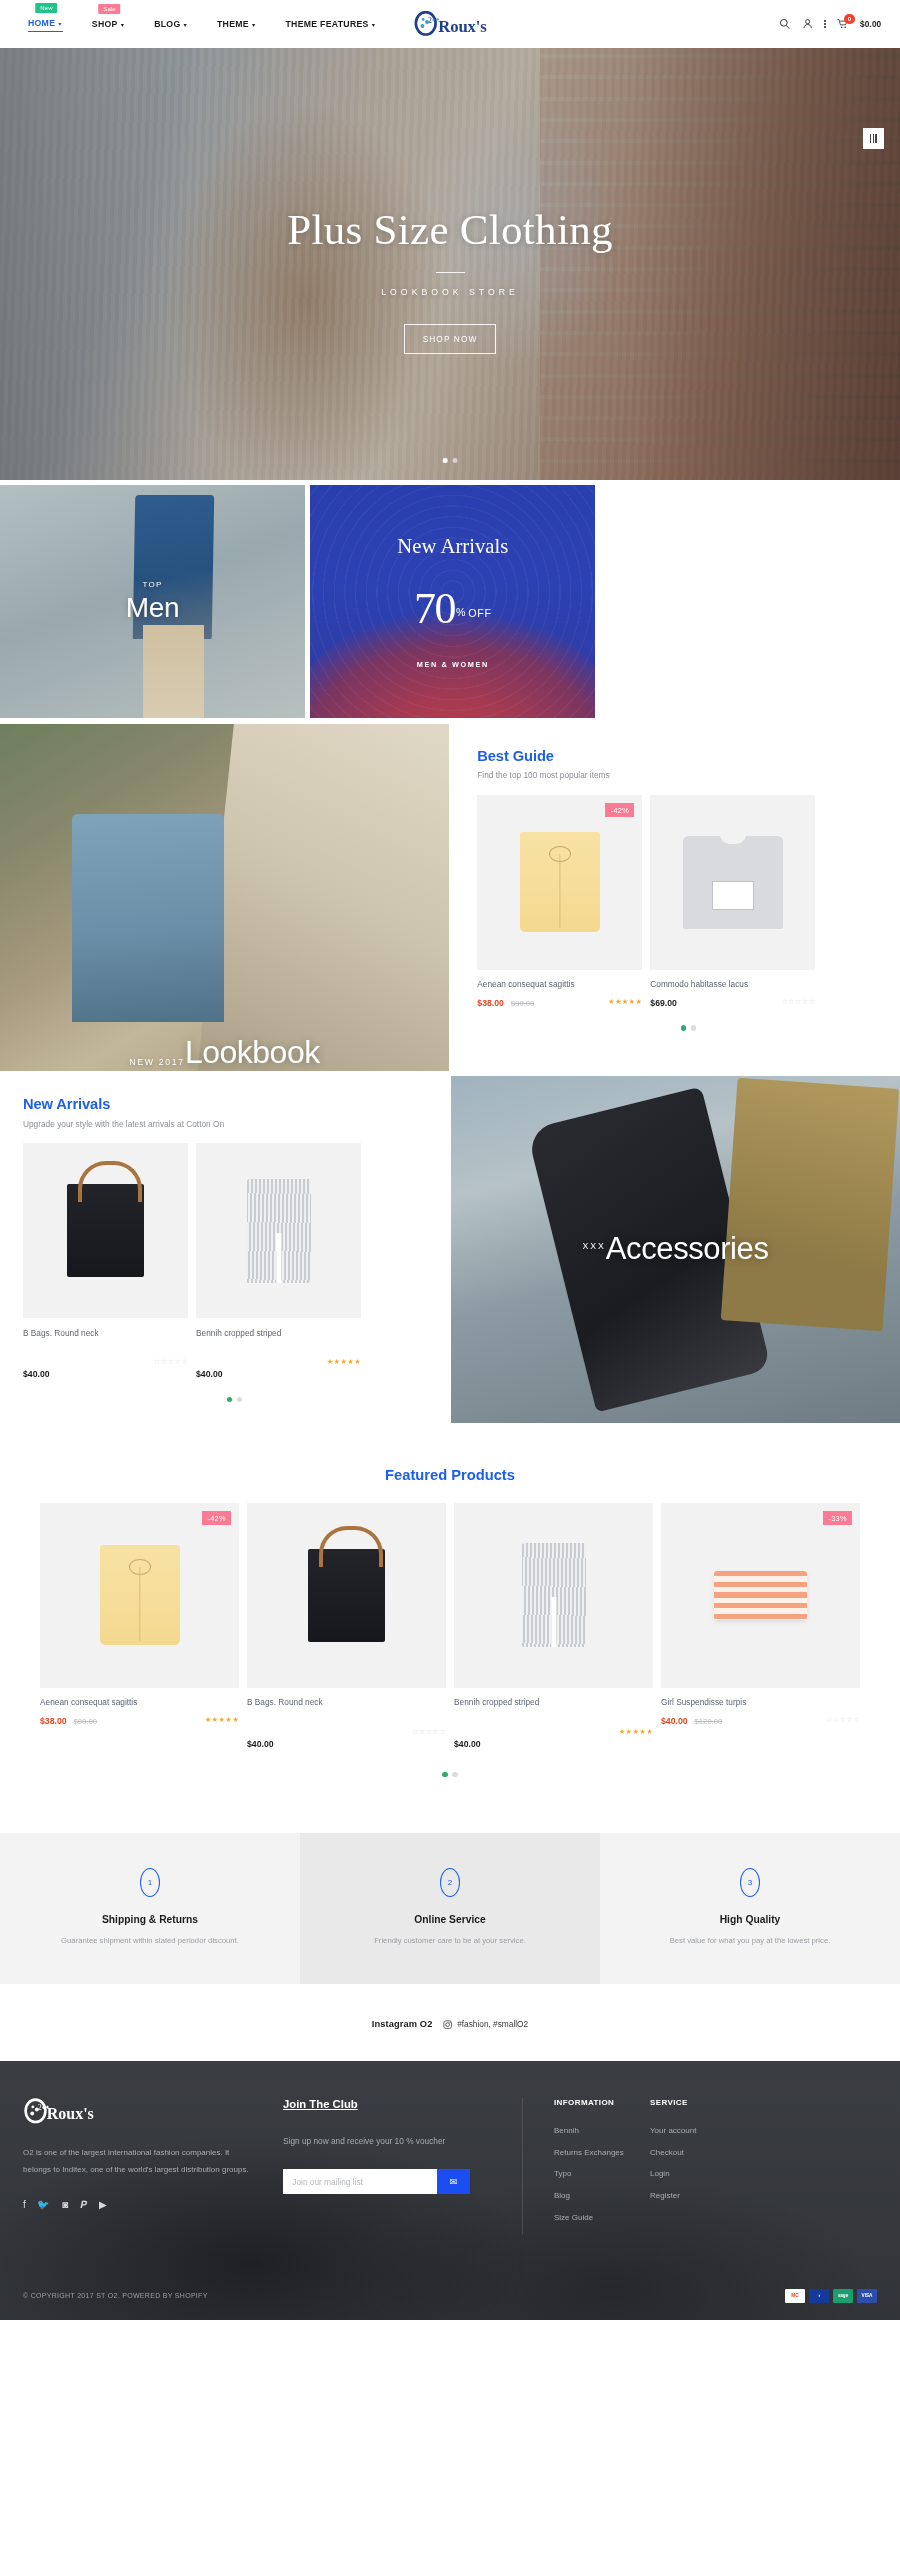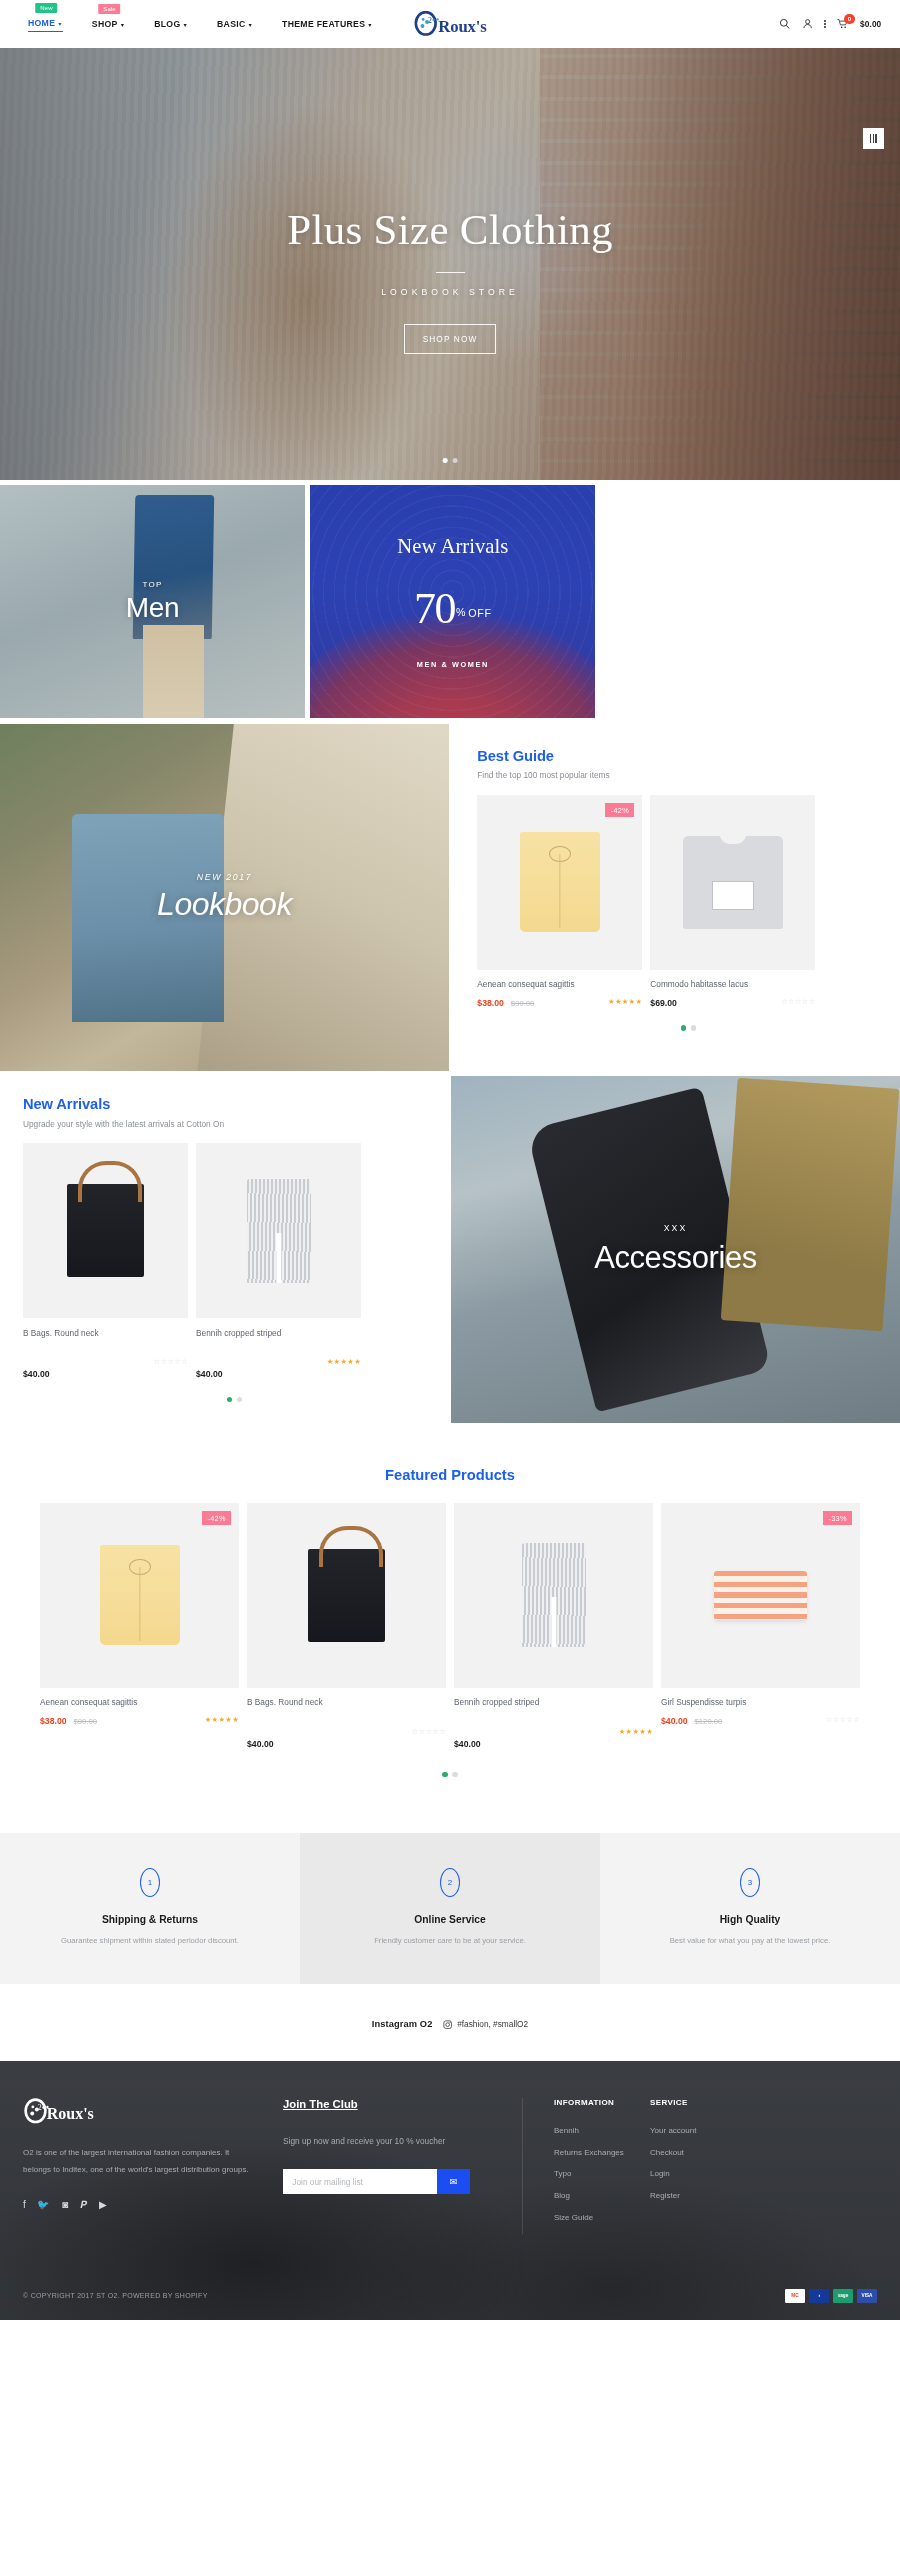--- a/index.html
+++ b/index.html
@@ -160,22 +160,22 @@
   }
   .lookbook::before {
     content:""; position:absolute; right:-4%; top:-8%; width:56%; height:118%;
     background:linear-gradient(200deg,#e3dcc9,#cdc4ad 50%,#a89c83);
     transform:rotate(6deg);
   }
   .lookbook::after {
     content:""; position:absolute; left:16%; top:26%; width:34%; height:60%;
     background:linear-gradient(175deg,#7fa3b8,#6b8fa8 55%,#4f7288); border-radius:5.3px 5.3px 0 0;
   }
-  .lb-inner { position:absolute; inset:0; z-index:4; display:flex; flex-direction:column;
-              align-items:center; justify-content:center;font-style:italic; }
+  .lb-inner { position:absolute; inset:0; z-index:4; display:flex; flex-direction:row;
+              align-items:flex-end; justify-content:center; }
   .lb-kicker { font-size:8.7px; color:#fff; letter-spacing:1.7px; margin-bottom:4px;
                text-shadow:0 0.7px 4px rgba(0,0,0,.3); }
   .lb-title { font-size:32px; color:#fff; font-weight:normal; letter-spacing:-0.5px;
               text-shadow:0 1.3px 8px rgba(0,0,0,.3); }
 
   .bs-panel { flex:1; padding:24px 0 0 23px; background:#fff; }
   .sec-title { font-size:14.7px; color:#1c5fe8; font-weight:bold; letter-spacing:-0.1px; }
   .sec-sub { font-size:8.3px; color:#8a8f96; margin-top:6.7px; }
 
   .prod-grid { display:flex; gap:8px; margin-top:14.7px; }
@@ -230,21 +230,21 @@
   .accessories::before {
     content:""; position:absolute; left:24%; top:8%; width:40%; height:84%;
     background:linear-gradient(160deg,#2a2b30,#1b1c20 60%,#3a3b41); border-radius:27px 9.3px 20px 6.7px;
     transform:rotate(-14deg);
   }
   .accessories::after {
     content:""; position:absolute; right:2%; top:2%; width:36%; height:70%;
     background:linear-gradient(190deg,#b29a5e,#8e7a46 70%); border-radius:4px;
     transform:rotate(4deg);
   }
-  .acc-inner { position:absolute; inset:0; z-index:4; display:flex; flex-direction:column;
+  .acc-inner { position:absolute; inset:0; z-index:4; display:flex; 
                align-items:center; justify-content:center; }
   .acc-kicker { font-size:8.7px; color:#fff; letter-spacing:2px; margin-bottom:6.7px;
                 text-shadow:0 0.7px 4px rgba(0,0,0,.35); }
   .acc-title { font-size:31px; color:#fff; font-weight:normal; letter-spacing:-0.4px;
                text-shadow:0 1.3px 8px rgba(0,0,0,.32); }
 
   
   .featured { padding:44px 40px 27px; }
   .featured-title { text-align:center; font-size:14.7px; color:#1c5fe8; font-weight:bold; }
   .featured-grid { display:flex; gap:8px; margin-top:20px; justify-content:center; }
@@ -328,21 +328,21 @@
         <a class="nav-link"><span>HOME</span><span class="caret">▼</span></a>
       </div>
       <div class="nav-item">
         <span class="nav-badge sale">Sale</span>
         <a class="nav-link"><span>SHOP</span><span class="caret">▼</span></a>
       </div>
       <div class="nav-item">
         <a class="nav-link"><span>BLOG</span><span class="caret">▼</span></a>
       </div>
       <div class="nav-item">
-        <a class="nav-link"><span>BASIC</span><span class="caret">▼</span></a>
+        <a class="nav-link"><span>THEME</span><span class="caret">▼</span></a>
       </div>
       <div class="nav-item">
         <a class="nav-link"><span>THEME FEATURES</span><span class="caret">▼</span></a>
       </div>
     </nav>
 
     <div class="logo">
       <div class="logo-mark">
         <svg width="29" height="27" viewBox="0 0 44 40">
           <ellipse cx="19" cy="19" rx="15" ry="17" fill="none" stroke="#1d3f8c" stroke-width="4"></ellipse>

